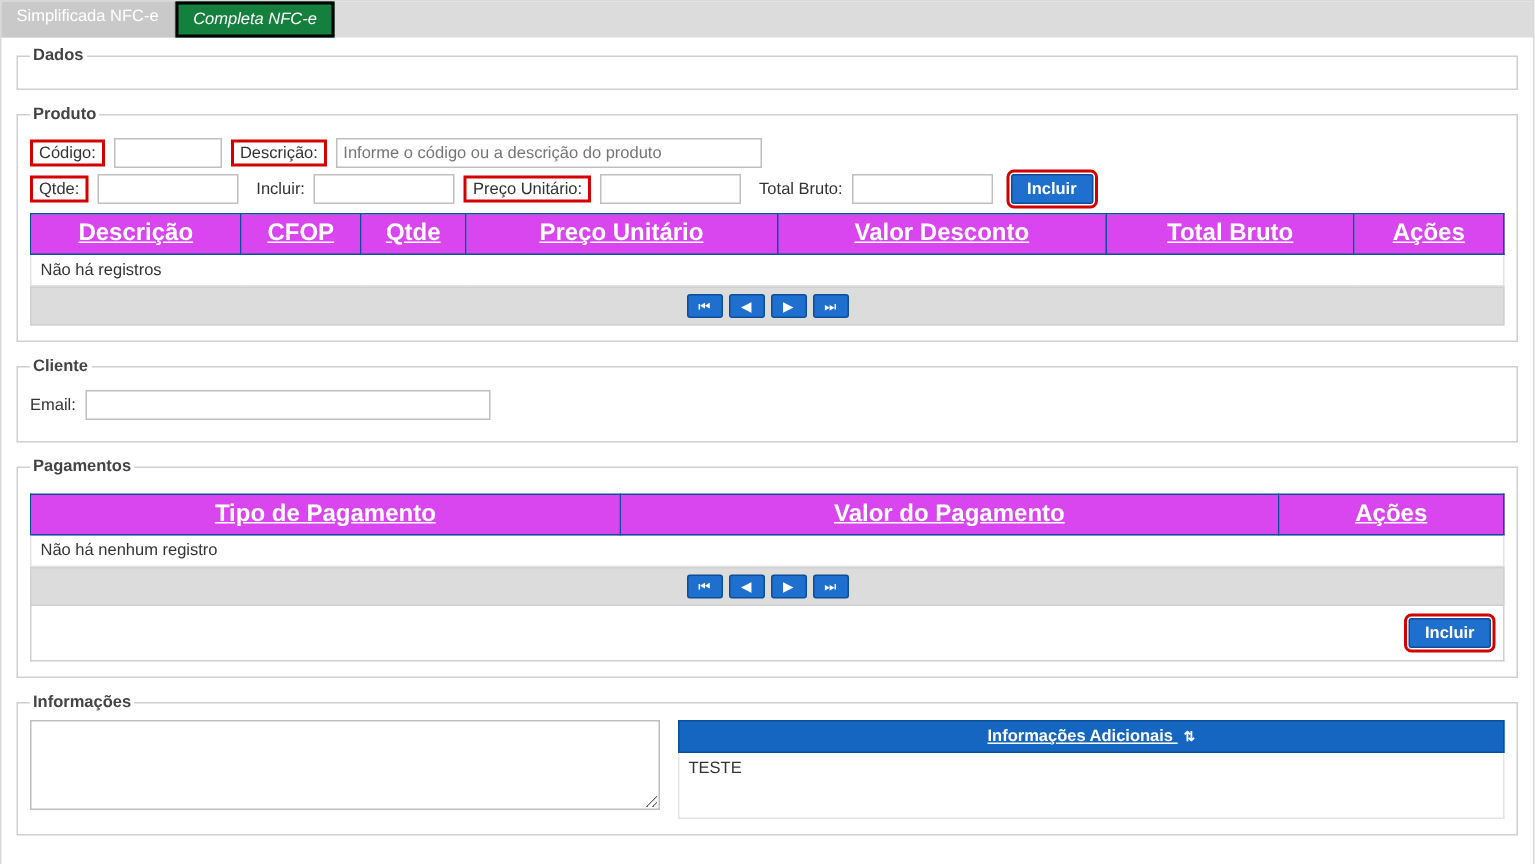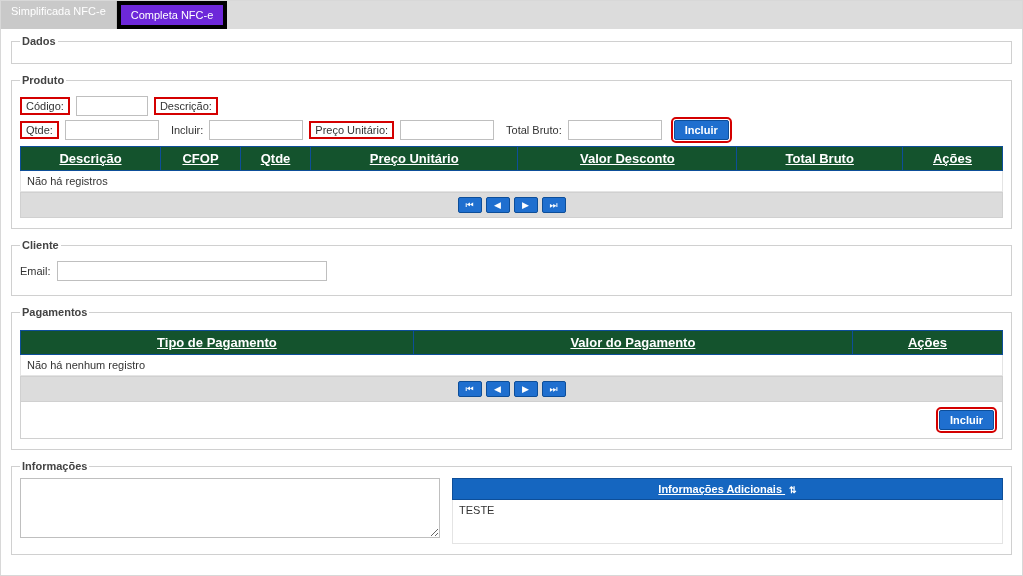--- a/index.html
+++ b/index.html
@@ -21,21 +21,21 @@
     padding: 0;
   }
   .tab {
     padding: 4px 10px;
     font-size: 11px;
     color: #fff;
     cursor: pointer;
     background: #c9c9c9;
     border-right: 1px solid #b8b8b8;
   }
-  .tab.active { background: #6d28d9; border: 4px solid #000000; }
+  .tab.active { background: #15803d; border: 2px solid #000000; font-style: italic; }
   .tab.inactive { color: #fff; background: #c9c9c9; text-align: center; }
   fieldset {
     border: 1px solid #d0d0d0;
     margin: 6px 10px 10px 10px;
     padding: 6px 8px 10px 8px;
     position: relative;
   }
   legend {
     font-weight: bold;
     font-size: 11px;
@@ -112,23 +112,23 @@
   .btn.red-outline {
     outline: 2px solid #d40000;
     outline-offset: 1px;
   }
   .grid {
     width: 100%;
     border-collapse: collapse;
     margin-top: 6px;
   }
   .grid th {
-    background: #14532d;
-    color: #fff;
-    font-size: 13px;
+    background: #d946ef;
+    color: #fff;
+    font-size: 16px;
     font-weight: bold;
     text-decoration: underline;
     padding: 4px 6px;
     border: 1px solid #0d4e99;
     text-align: center;
     cursor: pointer;
   }
   .grid td {
     border: 1px solid #e4e4e4;
     padding: 4px 6px;
@@ -211,20 +211,21 @@
   <fieldset>
     <legend>Dados</legend>
   </fieldset>
 
   <fieldset>
     <legend>Produto</legend>
     <div class="row">
       <span class="req">Código:</span>
       <input type="text" style="width: 72px;">
       <span class="req">Descrição:</span>
+      <input type="text" style="width: 284px;" placeholder="Informe o código ou a descrição do produto">
     </div>
     <div class="row">
       <span class="req">Qtde:</span>
       <input type="text" style="width: 94px;">
       <label style="margin-left:6px">Incluir:</label>
       <input type="text" style="width: 94px;">
       <span class="req">Preço Unitário:</span>
       <input type="text" style="width: 94px;">
       <label style="margin-left:6px">Total Bruto:</label>
       <input type="text" style="width: 94px;">

